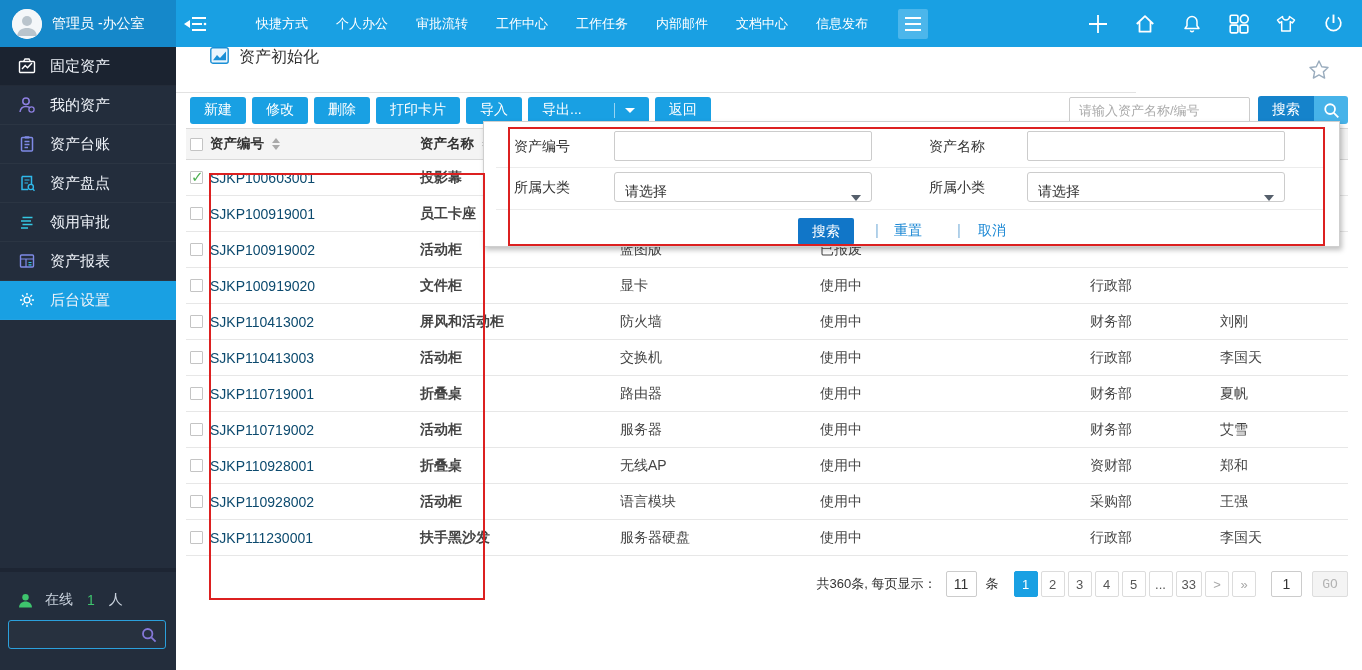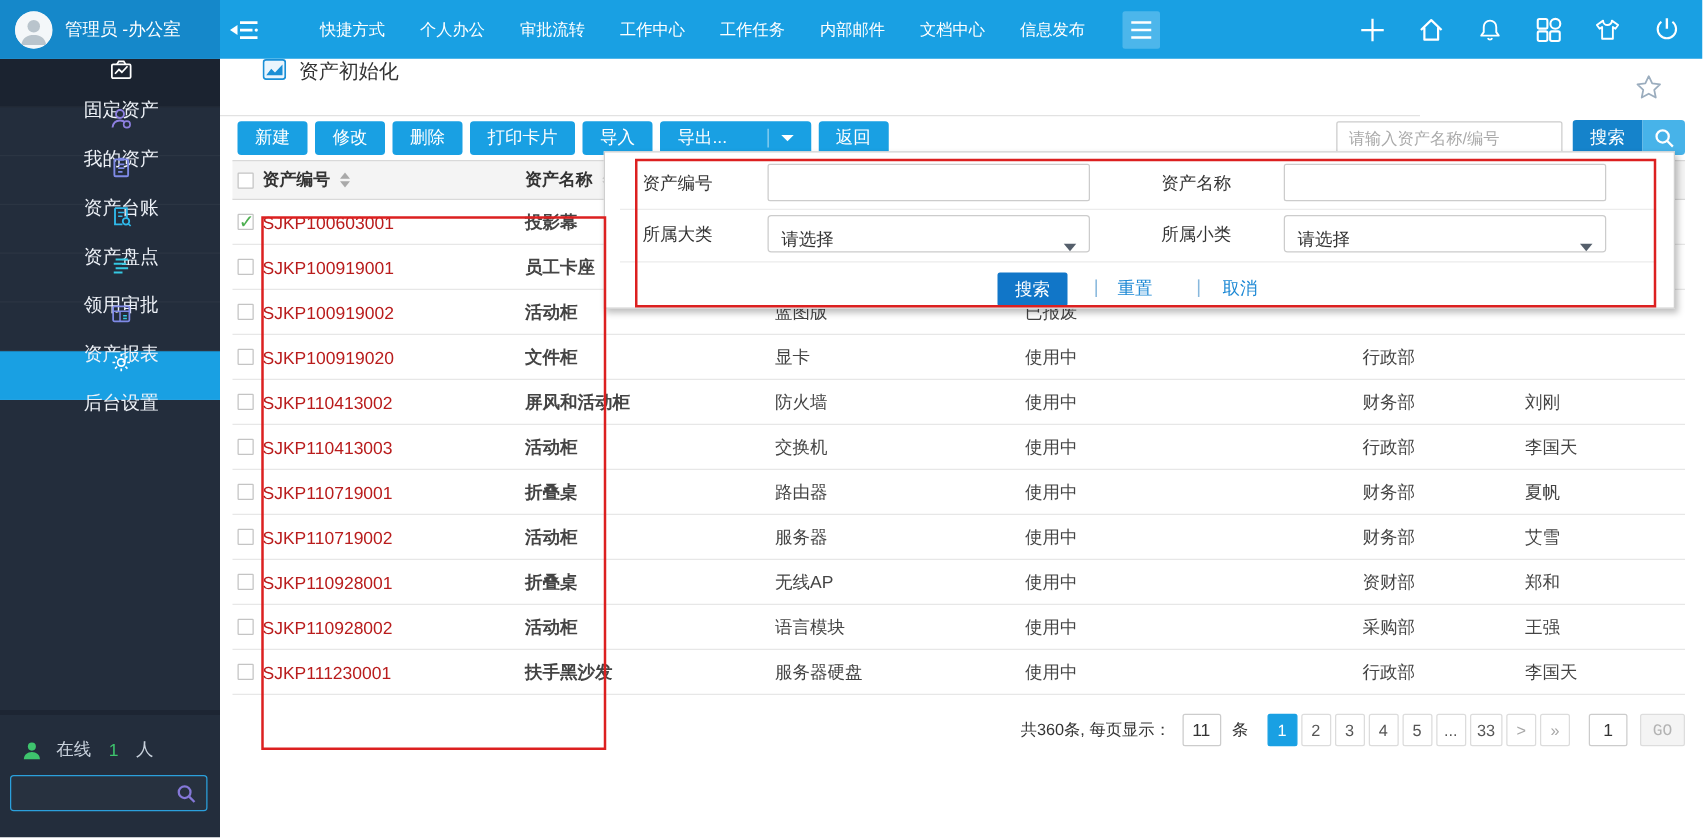--- a/index.html
+++ b/index.html
@@ -15,21 +15,21 @@
   .collapse { width:40px; height:47px; background:none; border:none; display:flex; align-items:center; justify-content:center; cursor:pointer; }
   .nav { display:flex; margin-left:26px; height:47px; align-items:center; }
   .nav .nav-item { color:#fff; font-size:13px; padding:0 14px; height:47px; line-height:47px; cursor:pointer; white-space:nowrap; }
   .hamburger { width:30px; height:30px; margin-left:16px; background:#4cb6eb; border:none; border-radius:2px; display:flex; flex-direction:column; justify-content:center; align-items:center; gap:4px; cursor:pointer; }
   .hamburger i { display:block; width:16px; height:2px; background:#fff; }
   .top-icons { position:absolute; right:18px; top:0; height:47px; display:flex; align-items:center; gap:25px; }
   .top-icons .ticon { width:22px; height:22px; display:flex; align-items:center; justify-content:center; cursor:pointer; }
 
   
   .sidebar { position:absolute; left:0; top:47px; width:176px; height:623px; background:#232d3c; z-index:5; }
-  .side-item { height:39px; display:flex; align-items:center; padding-left:18px; gap:14px; color:#eef2f8; font-size:15px; cursor:pointer; border-bottom:1px solid rgba(255,255,255,0.04);flex-direction:column; }
+  .side-item { height:39px; display:flex; align-items:center; padding-left:18px; gap:14px; color:#eef2f8; font-size:15px; cursor:pointer; border-bottom:1px solid rgba(255,255,255,0.04); }
   .side-item.active-dark { background:#1b2330; }
   .side-item.highlight { background:#19a0e3; }
   .side-item .sicon { width:18px; height:18px; display:flex; align-items:center; justify-content:center; }
   .side-sep { position:absolute; left:0; top:521px; width:176px; height:4px; background:#1d2533; }
   .online { position:absolute; left:18px; top:544px; display:flex; align-items:center; gap:12px; color:#c9d2dd; font-size:14px; }
   .online .count { color:#3ec46d; margin:0 2px; }
   .side-search { position:absolute; left:8px; top:573px; width:158px; height:29px; border:1px solid #2ba0dc; border-radius:3px; background:rgba(255,255,255,0.02); display:flex; align-items:center; justify-content:flex-end; padding-right:8px; cursor:text; }
 
   
   .main { position:absolute; left:176px; top:47px; width:1186px; height:623px; background:#fff; }
@@ -48,21 +48,21 @@
   .searchbtn .txt { background:#1583cb; color:#fff; font-size:14px; display:flex; align-items:center; padding:0 14px; font-family:inherit; }
   .searchbtn .mag { background:#47b3e9; width:34px; display:flex; align-items:center; justify-content:center; }
 
   
   .table { position:absolute; left:10px; top:81px; width:1162px; }
   .thead { position:relative; height:32px; background:#f4f4f4; border-top:1px solid #d9d9d9; border-bottom:1px solid #d9d9d9; }
   .trow { position:relative; height:36px; border-bottom:1px solid #e7e7e7; background:#fff; }
   .cell { position:absolute; top:0; height:100%; display:flex; align-items:center; font-size:14px; color:#444; white-space:nowrap; }
   .thead .cell { font-weight:bold; color:#333; font-size:13.5px; }
   .c-cb   { left:4px; }
-  .c-code { left:24px; color:#b91c1c; }
+  .c-code { left:24px; color:#0c4a6e; }
   .c-name { left:234px;font-weight:bold; }
   .c-item { left:434px; }
   .c-status { left:634px; }
   .c-dept { left:904px; }
   .c-user { left:1034px; }
   .cb { width:13px; height:13px; border:1px solid #c4c4c4; background:#fff; border-radius:1px; position:relative; cursor:pointer; display:inline-block; }
   .cb.checked::after { content:"\2713"; position:absolute; left:0px; top:-4px; color:#4caf50; font-size:15px; font-weight:bold; }
   .sort { display:inline-flex; flex-direction:column; gap:2px; margin-left:8px; }
   .sort i { width:0; height:0; border-left:4px solid transparent; border-right:4px solid transparent; display:block; }
   .sort .up { border-bottom:5px solid #a9a9a9; }

